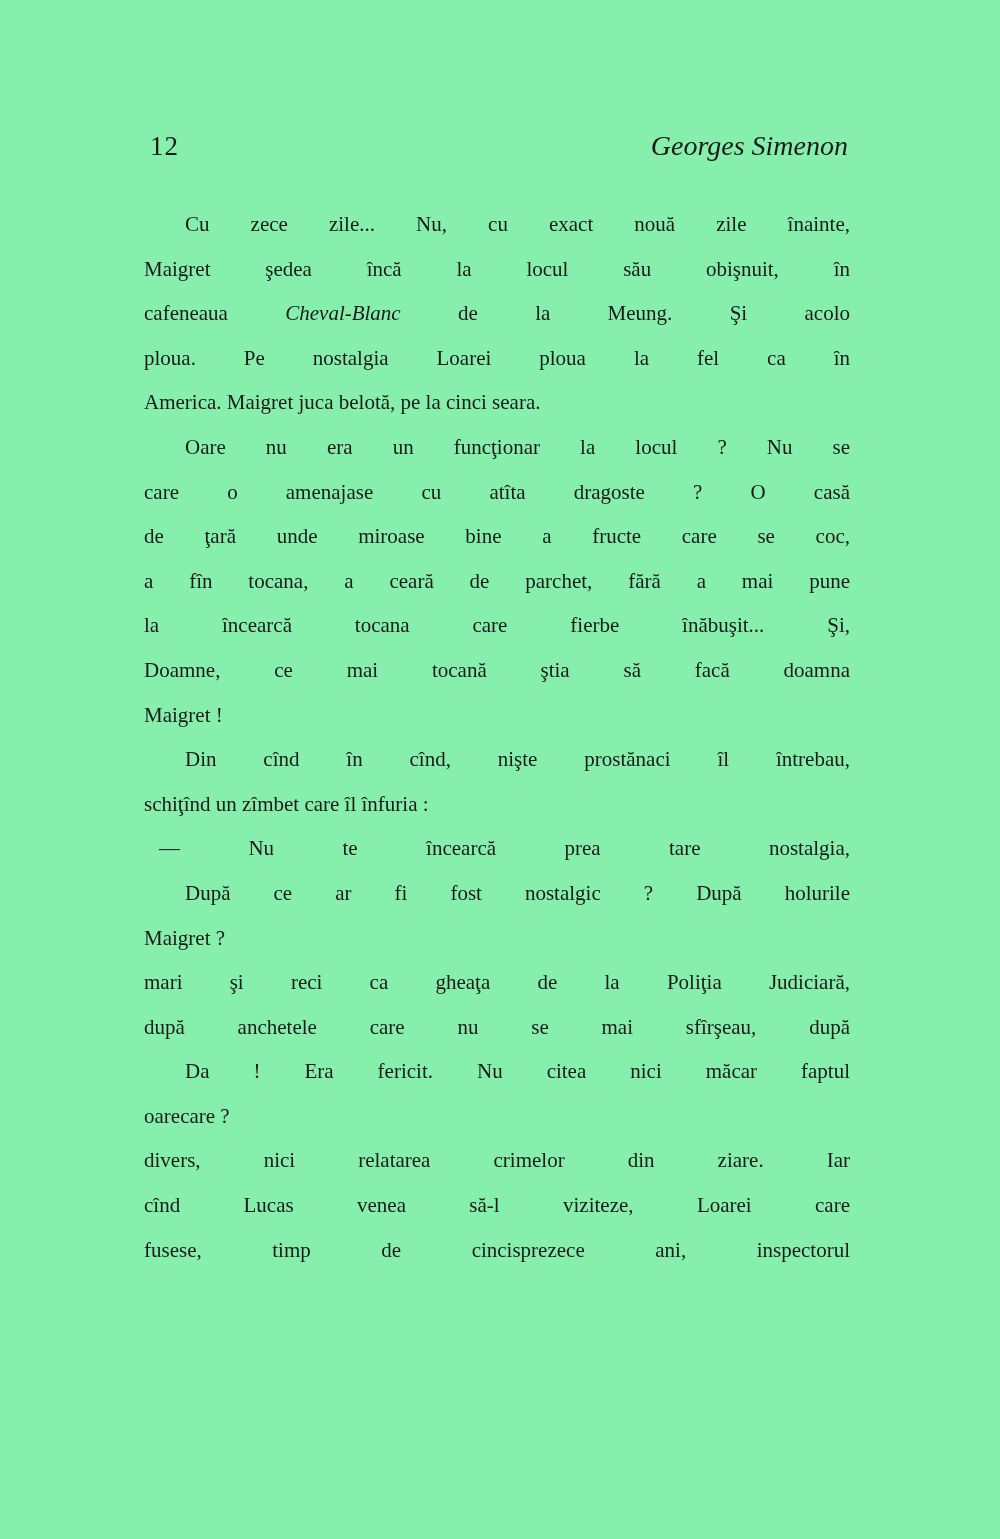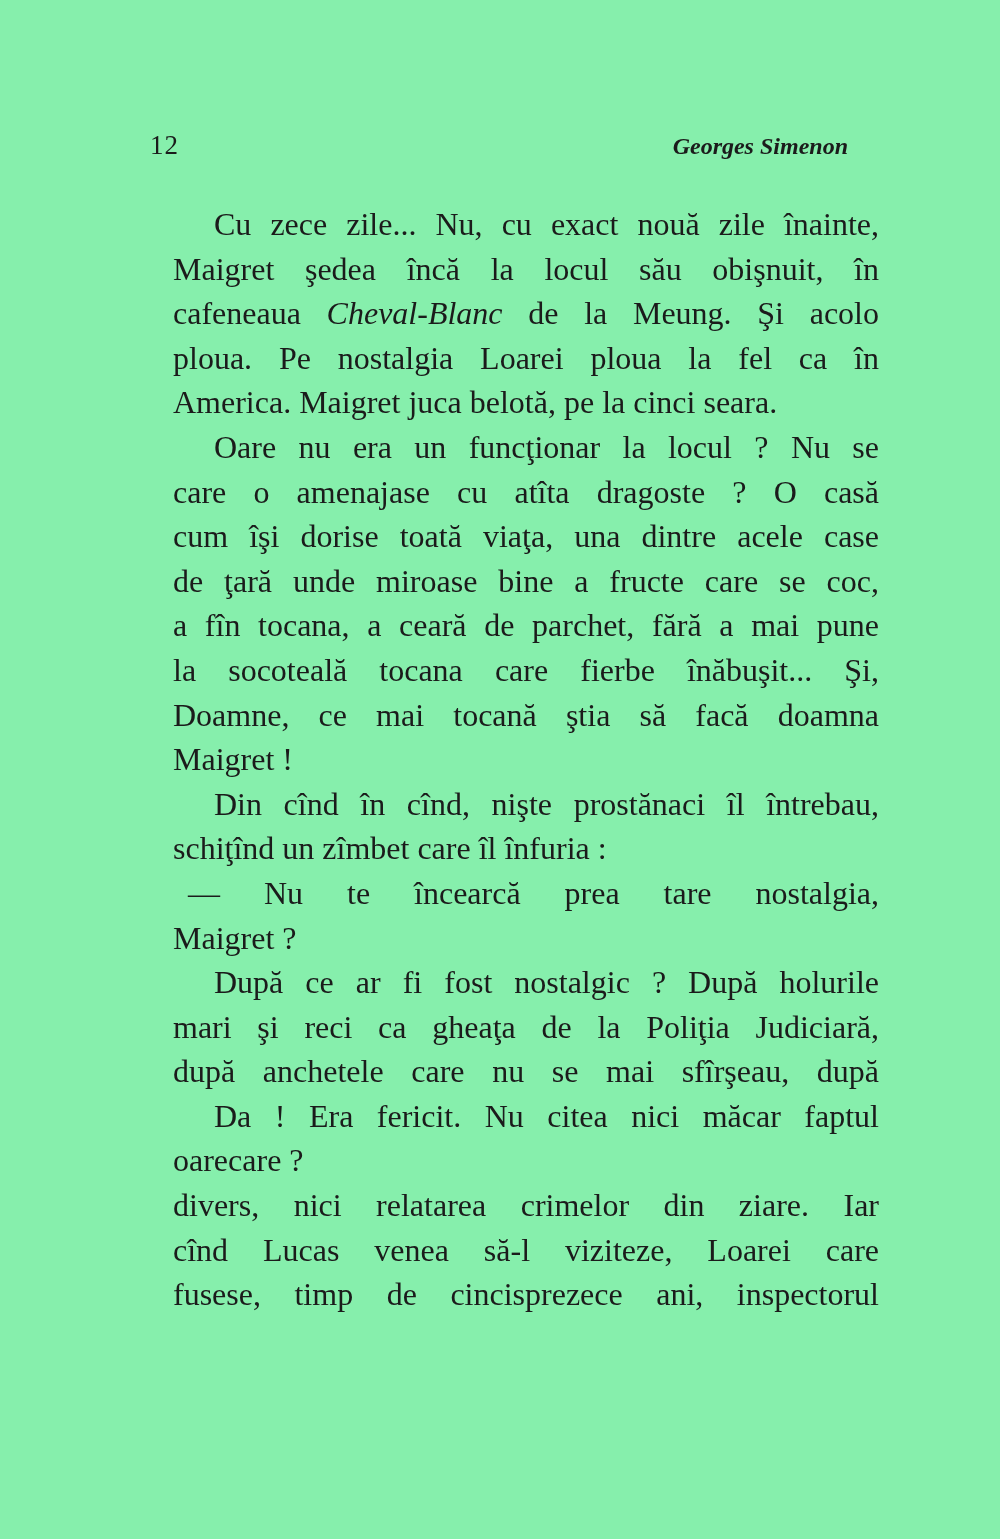--- a/index.html
+++ b/index.html
@@ -20,31 +20,30 @@
     top: 130px; left: 150px; right: 152px;
     display: flex;
     justify-content: space-between;
     align-items: baseline;
   }
   .page-number {
     font-size: 27px;
     letter-spacing: 1px;
   }
   .running-title {
-    font-size: 24px;
+    font-size: 28px;
     font-style: italic;
-    font-weight: bold;
+    font-weight: normal;
   }
   .bodytext {
     position: absolute;
     top: 202px; left: 144px;
     width: 706px;
-    font-size: 32px;
+    font-size: 21px;
     line-height: 44.6px;
-    margin-left: 29px;
   }
   .line {
     text-align: justify;
     text-align-last: justify;
   }
   .line.end { text-align-last: left; }
   .ind    { text-indent: 41px; }
   .ind-sm { text-indent: 15px; }
   .it { font-style: italic; }
 </style>
@@ -60,34 +59,33 @@
 
   <div class="bodytext">
     <div class="line ind">Cu zece zile... Nu, cu exact nouă zile înainte,</div>
     <div class="line">Maigret şedea încă la locul său obişnuit, în</div>
     <div class="line"><span>cafeneaua </span><span class="it">Cheval-Blanc</span><span> de la Meung. Şi acolo</span></div>
     <div class="line">ploua. Pe nostalgia Loarei ploua la fel ca în</div>
     <div class="line end">America. Maigret juca belotă, pe la cinci seara.</div>
 
     <div class="line ind">Oare nu era un funcţionar la locul ? Nu se</div>
     <div class="line">care o amenajase cu atîta dragoste ? O casă</div>
-    <div class="line">cum îşi dorise toată viaţa, una dintre acele case</div>
     <div class="line">de ţară unde miroase bine a fructe care se coc,</div>
     <div class="line">a fîn tocana, a ceară de parchet, fără a mai pune</div>
-    <div class="line">la socoteală tocana care fierbe înăbuşit... Şi,</div>
+    <div class="line">la încearcă tocana care fierbe înăbuşit... Şi,</div>
     <div class="line">Doamne, ce mai tocană ştia să facă doamna</div>
     <div class="line end">Maigret !</div>
 
     <div class="line ind">Din cînd în cînd, nişte prostănaci îl întrebau,</div>
     <div class="line end">schiţînd un zîmbet care îl înfuria :</div>
 
     <div class="line ind-sm">— Nu te încearcă prea tare nostalgia,</div>
+    <div class="line ind">După ce ar fi fost nostalgic ? După holurile</div>
+
     <div class="line end">Maigret ?</div>
-
-    <div class="line ind">După ce ar fi fost nostalgic ? După holurile</div>
     <div class="line">mari şi reci ca gheaţa de la Poliţia Judiciară,</div>
     <div class="line">după anchetele care nu se mai sfîrşeau, după</div>
     <div class="line ind">Da ! Era fericit. Nu citea nici măcar faptul</div>
 
     <div class="line end">oarecare ?</div>
     <div class="line">divers, nici relatarea crimelor din ziare. Iar</div>
     <div class="line">cînd Lucas venea să-l viziteze, Loarei care</div>
     <div class="line">fusese, timp de cincisprezece ani, inspectorul</div>
   </div>
 

